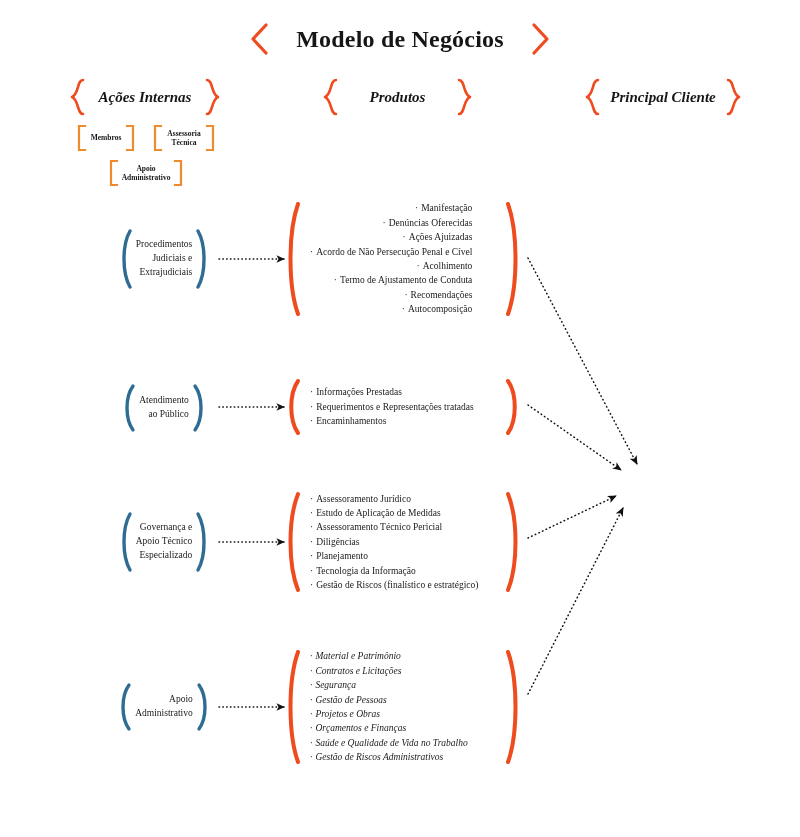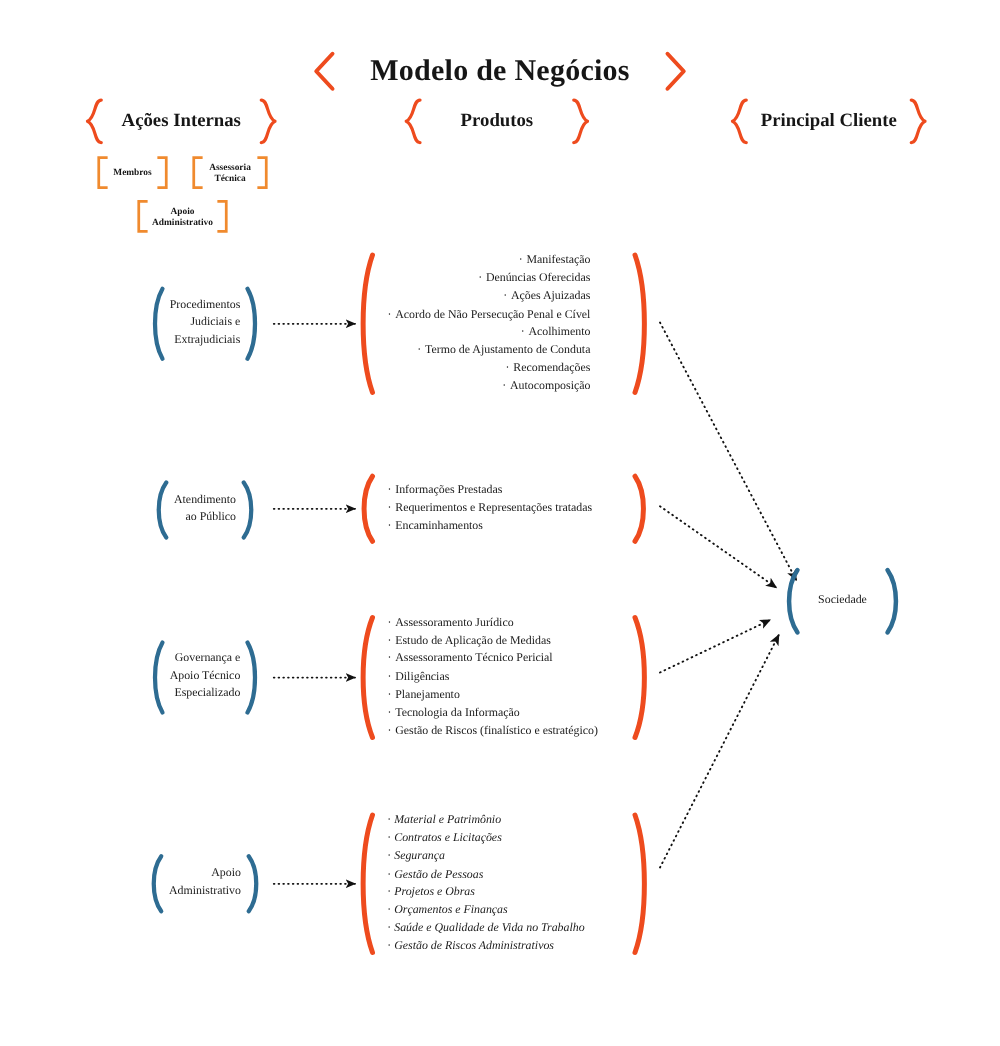--- a/index.html
+++ b/index.html
@@ -27,21 +27,20 @@
   
   .title-wrap {
     position: absolute;
     top: 22px;
     left: 0;
     width: 800px;
     display: flex;
     align-items: center;
     justify-content: center;
     gap: 26px;
-    margin-top: 18px;
   }
   .title-text {
     font-size: 24px;
     font-weight: bold;
     letter-spacing: .2px;
     color: #161616;
     white-space: nowrap;
   }
   .chev {
     display: block;
@@ -52,20 +51,21 @@
     position: absolute;
     display: flex;
     align-items: center;
     justify-content: center;
     white-space: nowrap;
   }
   .col-head .hlabel {
     font-size: 15px;
     font-weight: bold;
     color: #161616;
+    font-style: italic;
   }
   .brace {
     display: block;
     flex: none;
   }
 
   
   .subgroup {
     position: absolute;
     display: flex;
@@ -328,23 +328,14 @@
         <li><span class="bullet">·</span>Projetos e Obras</li>
         <li><span class="bullet">·</span>Orçamentos e Finanças</li>
         <li><span class="bullet">·</span>Saúde e Qualidade de Vida no Trabalho</li>
         <li><span class="bullet">·</span>Gestão de Riscos Administrativos</li>
       </ul>
     <svg width="16" height="118" viewBox="0 0 16 118" style="flex:none; margin-left:auto;">
       <path d="M4 4 C14 32 14 86 4 114" fill="none" stroke="#EE4B1E" stroke-width="4" stroke-linecap="round"></path>
     </svg>
   </div>
 
-  <div class="paren-node sociedade" style="left:626px; top:453px; width:96px; height:56px;">
-    <svg width="16" height="56" viewBox="0 0 16 56">
-      <path d="M12 3 C3 16 3 40 12 53" fill="none" stroke="#2E6C92" stroke-width="3.6" stroke-linecap="round"></path>
-    </svg>
-    <span class="plabel" style="margin:0 auto;">Sociedade</span>
-    <svg width="16" height="56" viewBox="0 0 16 56">
-      <path d="M4 3 C13 16 13 40 4 53" fill="none" stroke="#2E6C92" stroke-width="3.6" stroke-linecap="round"></path>
-    </svg>
-  </div>
 
 </div>
 
 </body></html>

